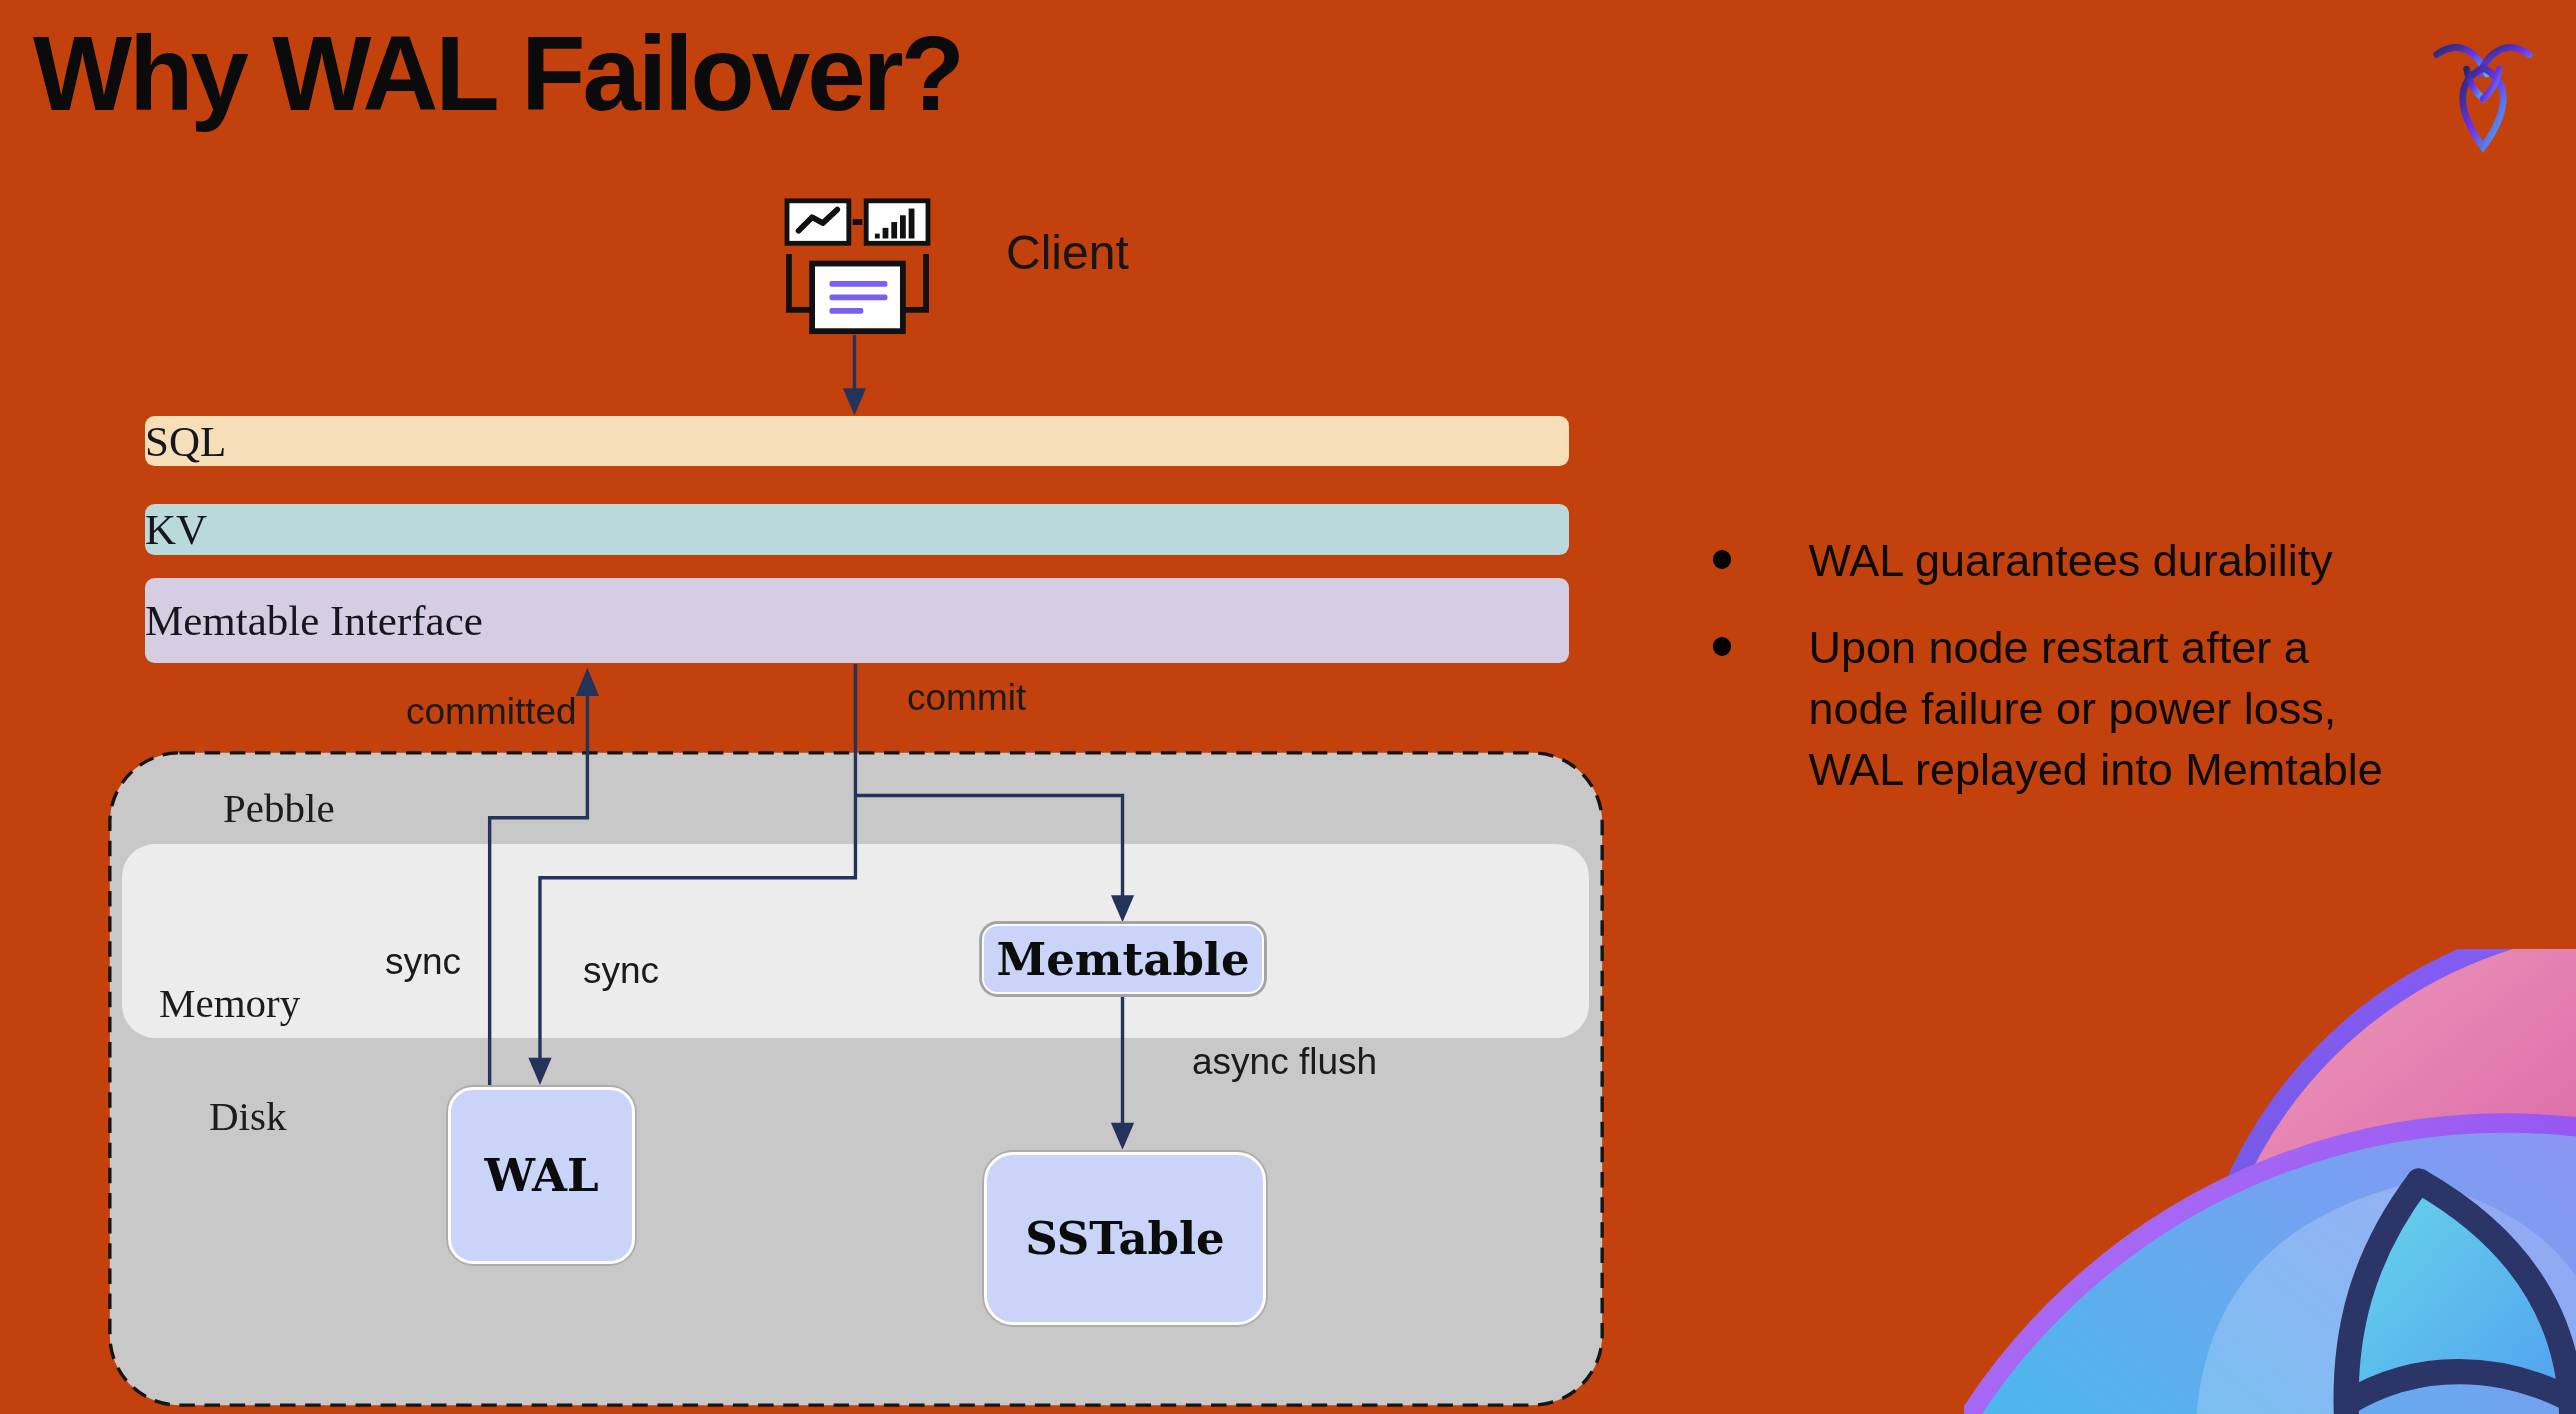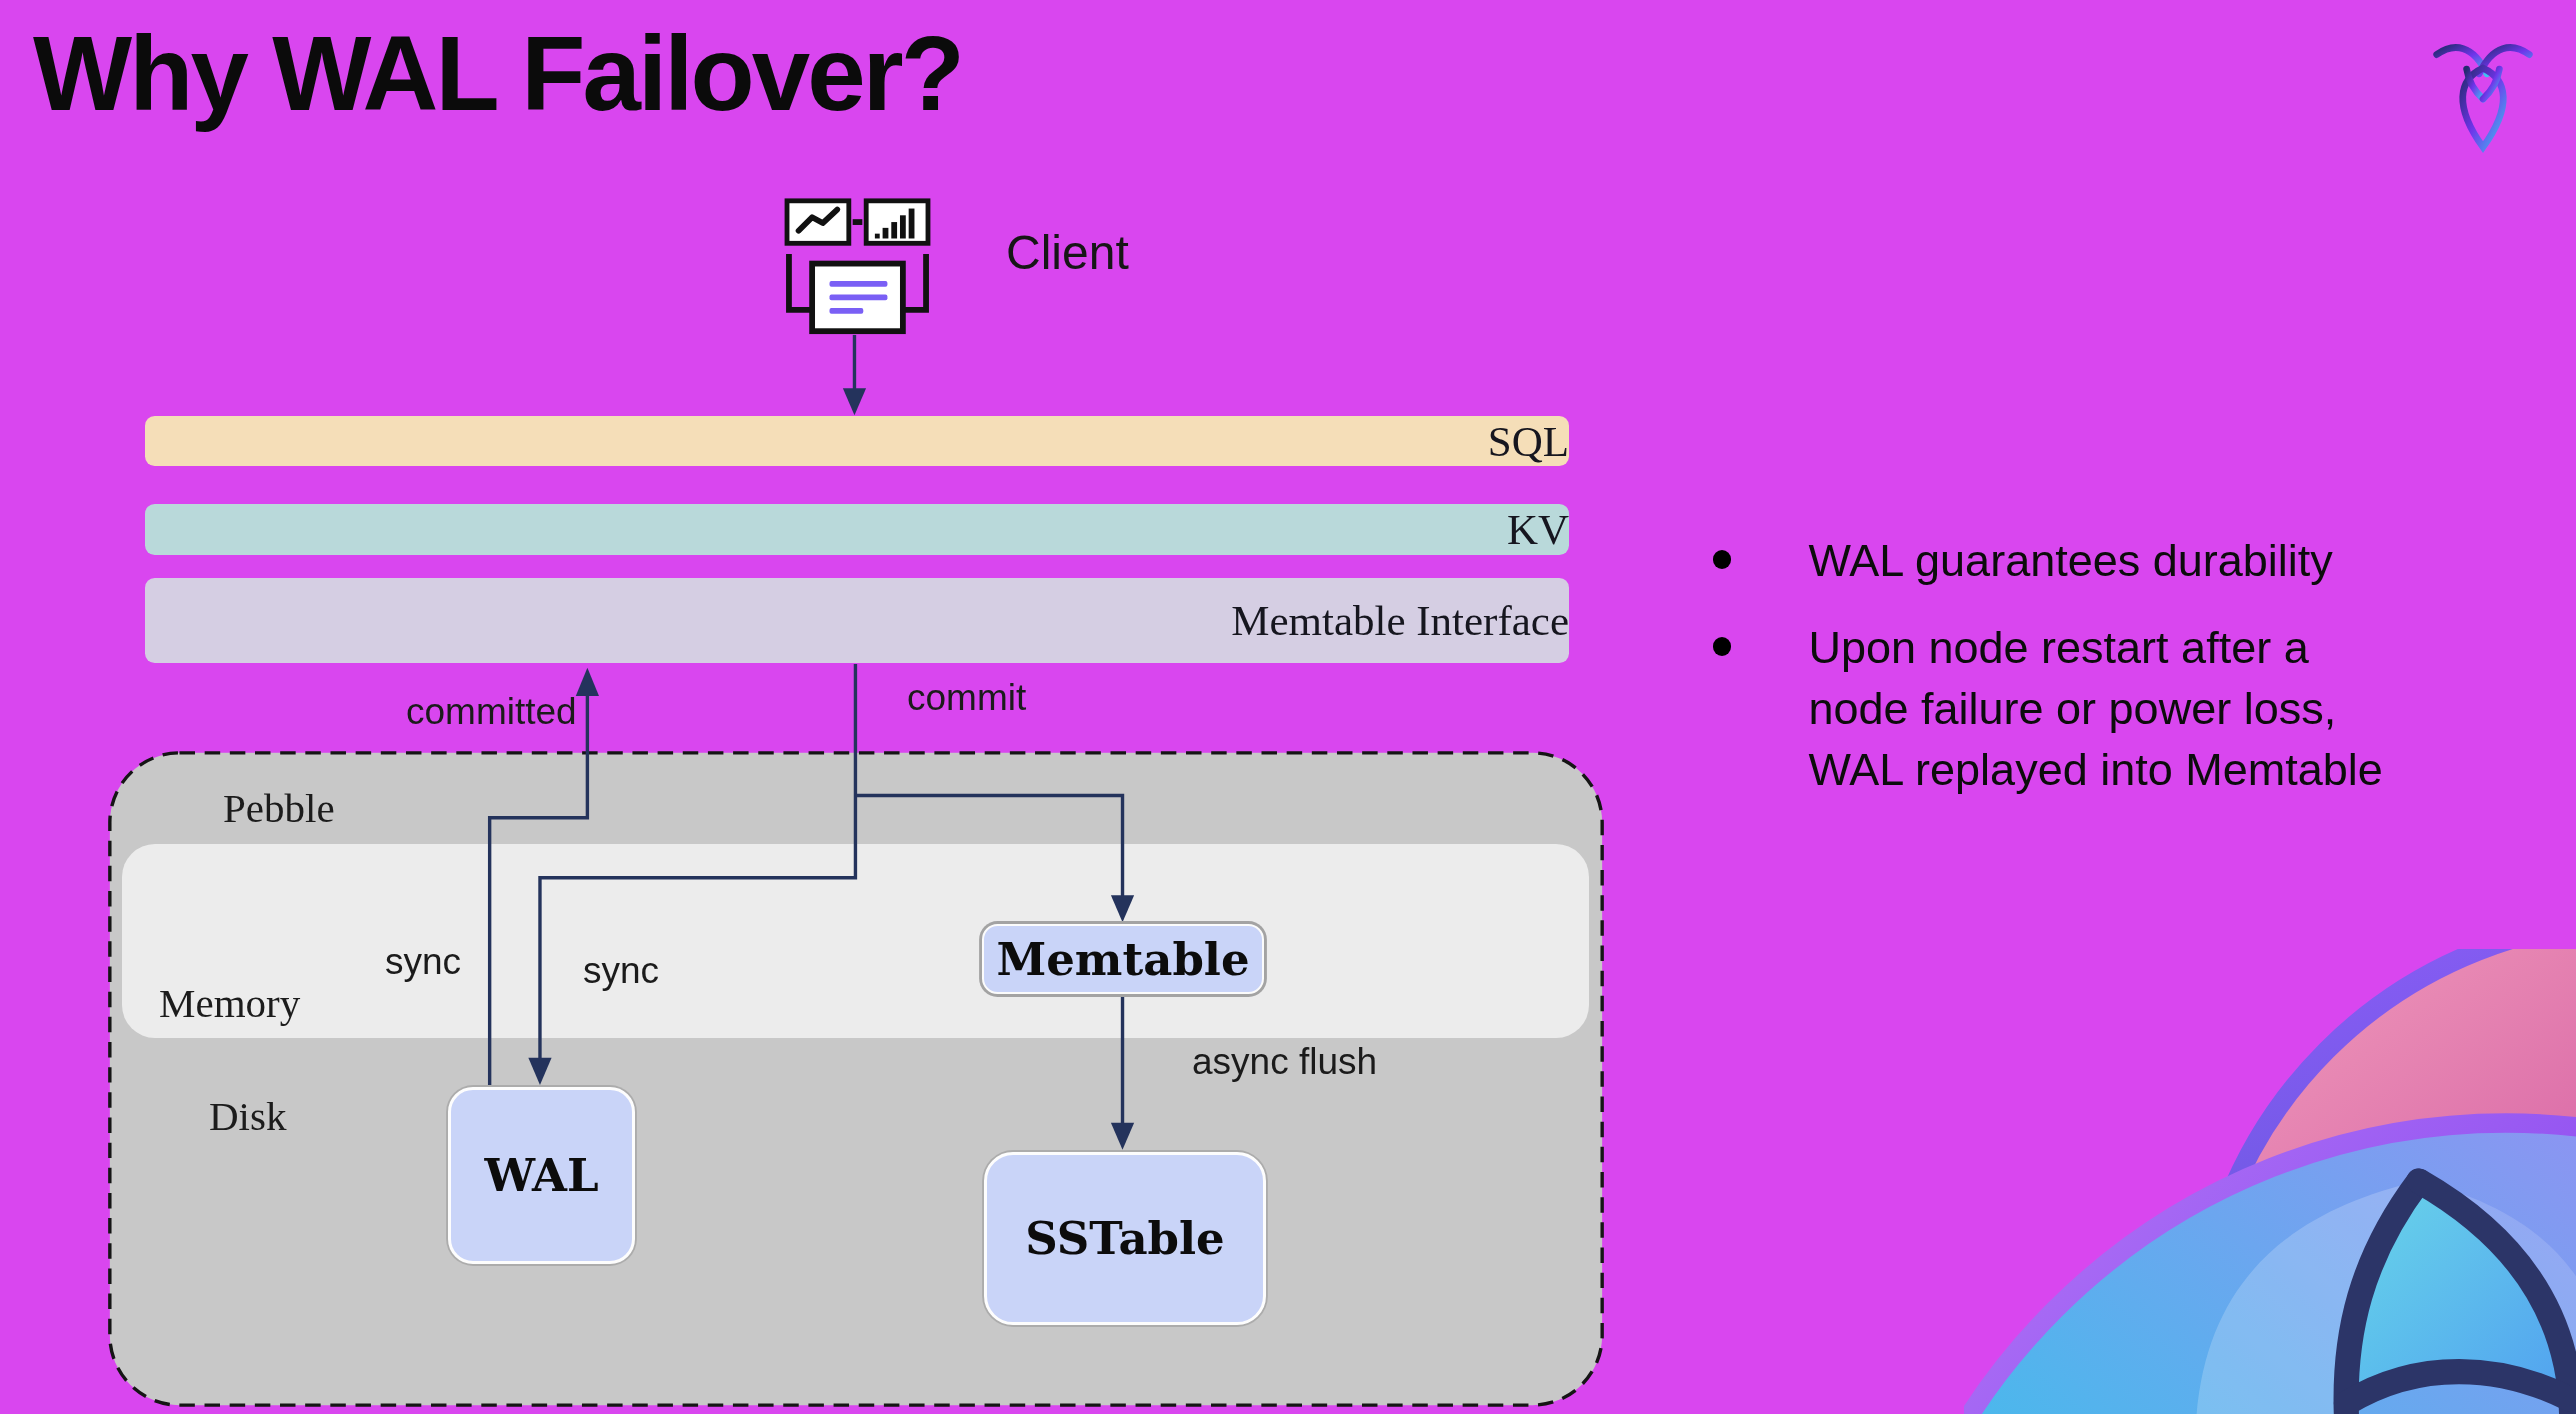--- a/index.html
+++ b/index.html
@@ -1,20 +1,20 @@
 <!DOCTYPE html>
 <html style="--sql: #f5deb8; --kv: #b9d9da; --storage: #d5cee3; --pebble: #c8c8c8; --memory: #ececec; --node: #c9d4f8; --arrow: #24335c; --purple: #7a5ff5;"><head>
 <meta charset="utf-8">
 <style>
   html,body{margin:0;padding:0;background:#ffffff;}
-  .slide{position:relative;width:2576px;height:1415px;background:#d946ef;overflow:hidden;
+  .slide{position:relative;width:2576px;height:1415px;background:#c2410c;overflow:hidden;
          font-family:"Liberation Sans",sans-serif;color:#111;}
   .abs{position:absolute;}
   .page-title{left:33px;top:13.5px;font-size:105px;font-weight:bold;letter-spacing:-2.9px;color:#0b0b0b;}
-  .layer-bar{left:145px;width:1424px;border-radius:9.7px;display:flex;align-items:center;justify-content:flex-end;}
+  .layer-bar{left:145px;width:1424px;border-radius:9.7px;display:flex;align-items:center;justify-content:flex-start;}
   .layer-bar .lbl{font-family:"Liberation Serif","DejaVu Serif",serif;font-size:43px;color:#16161f;}
   .bar-sql{top:416px;height:50px;background:var(--sql);}
   .bar-kv{top:504px;height:51px;background:var(--kv);}
   .bar-storage{top:578px;height:85px;background:var(--storage);}
   .edge-label{font-size:37px;color:#1b1b1b;white-space:nowrap;}
   .zone-label{font-family:"Liberation Serif","DejaVu Serif",serif;font-size:41px;color:#1c1c1c;white-space:nowrap;}
   .memory-band{left:122px;top:844px;width:1467px;height:194px;border-radius:33px;background:var(--memory);}
   .node{background:var(--node);border:3.9px solid #fdfdfd;display:flex;align-items:center;justify-content:center;
         box-shadow:0 0 0 1.9px rgba(150,150,150,0.55);}
   .node .nlbl{font-family:"DejaVu Serif","Liberation Serif",serif;font-weight:bold;font-size:45px;color:#0c0c0c;}

